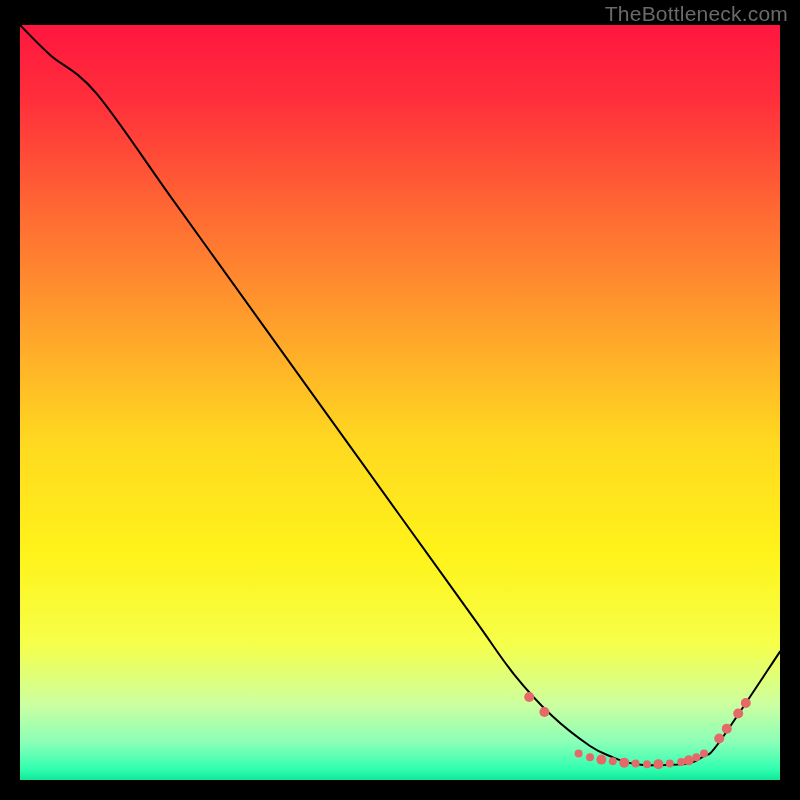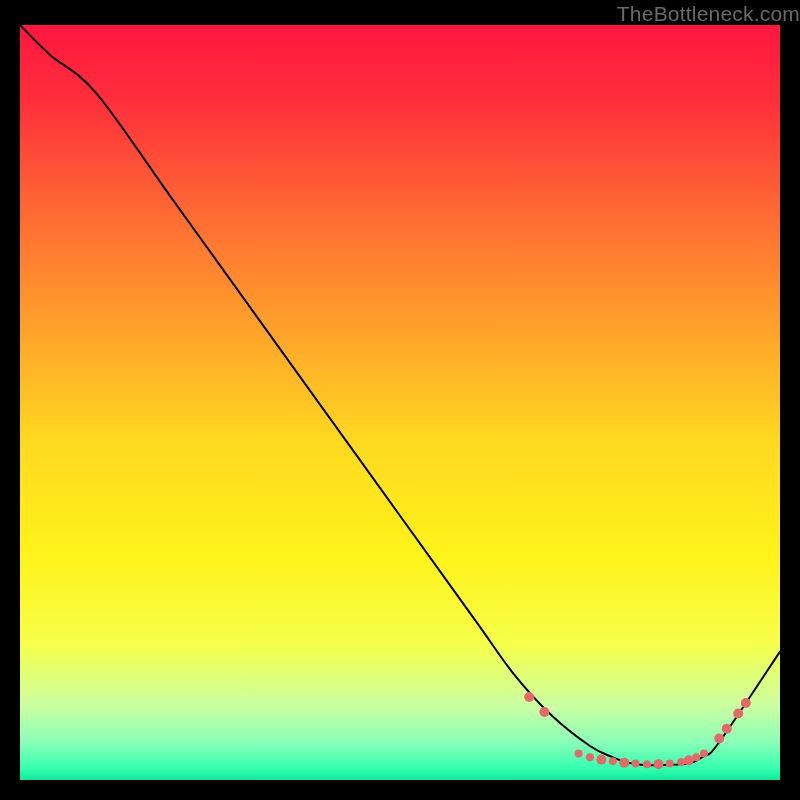--- a/index.html
+++ b/index.html
@@ -12,21 +12,21 @@
   }
   .frame {
     position: relative;
     width: 800px;
     height: 800px;
     background: #000;
   }
   .watermark {
     position: absolute;
     top: 2px;
-    right: 0;
+    right: 12px;
     color: #6a6a6a;
     font-family: Arial, Helvetica, sans-serif;
     font-size: 21px;
     font-weight: 500;
     letter-spacing: 0.2px;
     z-index: 50;
     user-select: none;
   }
   .plot {
     position: absolute;

